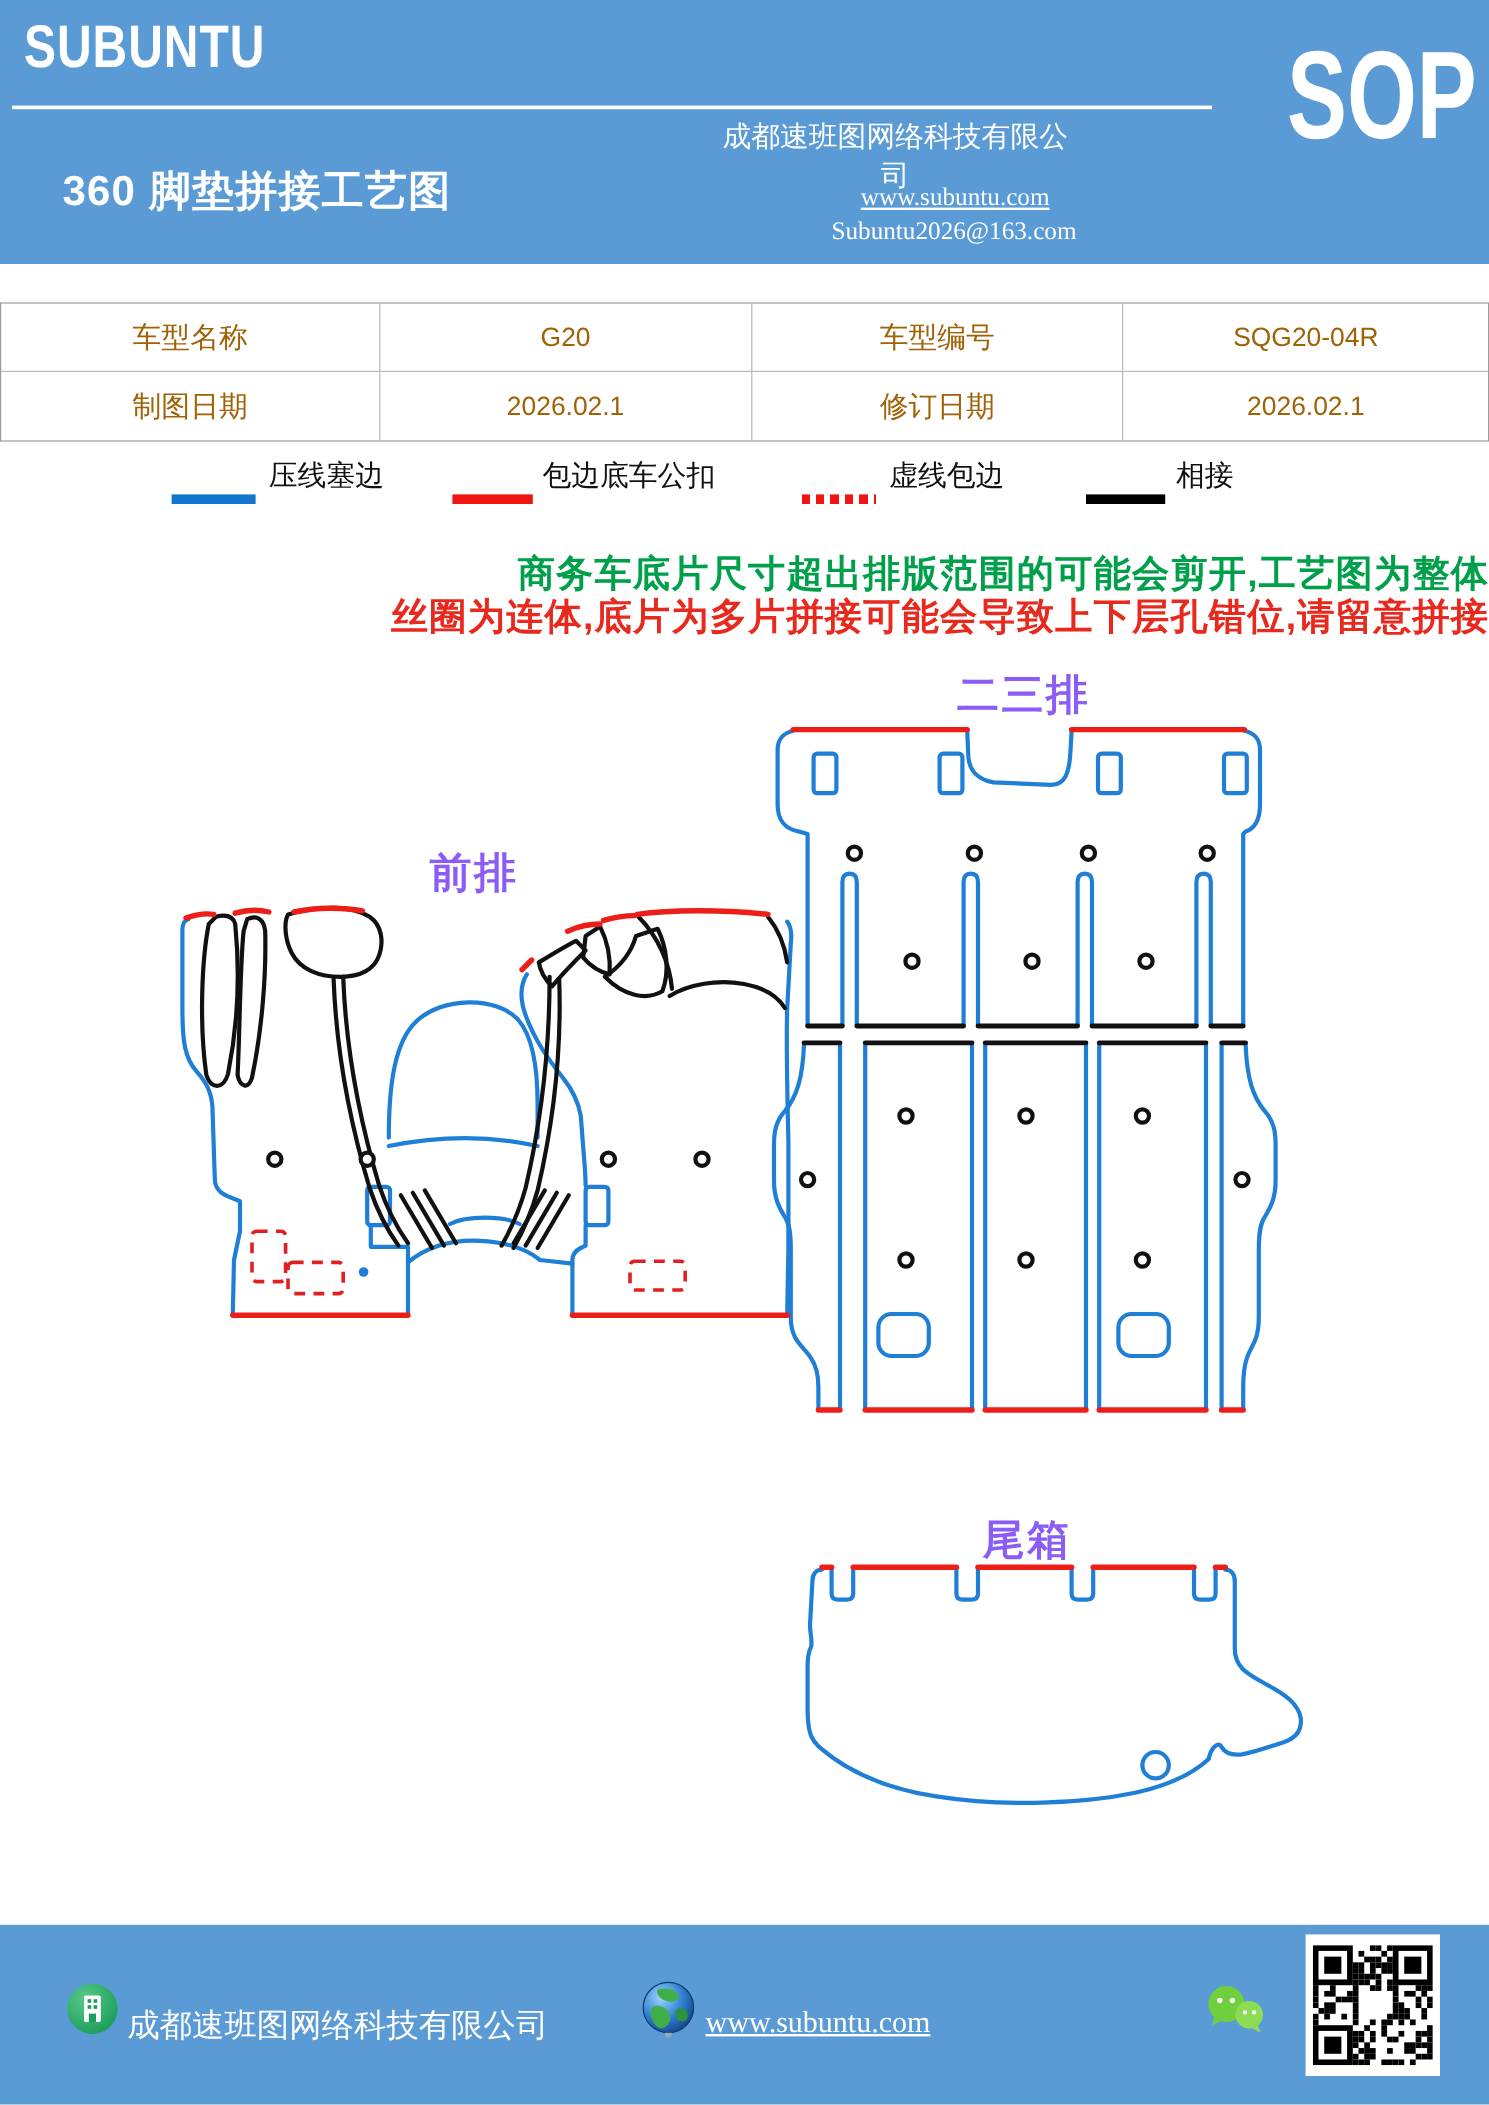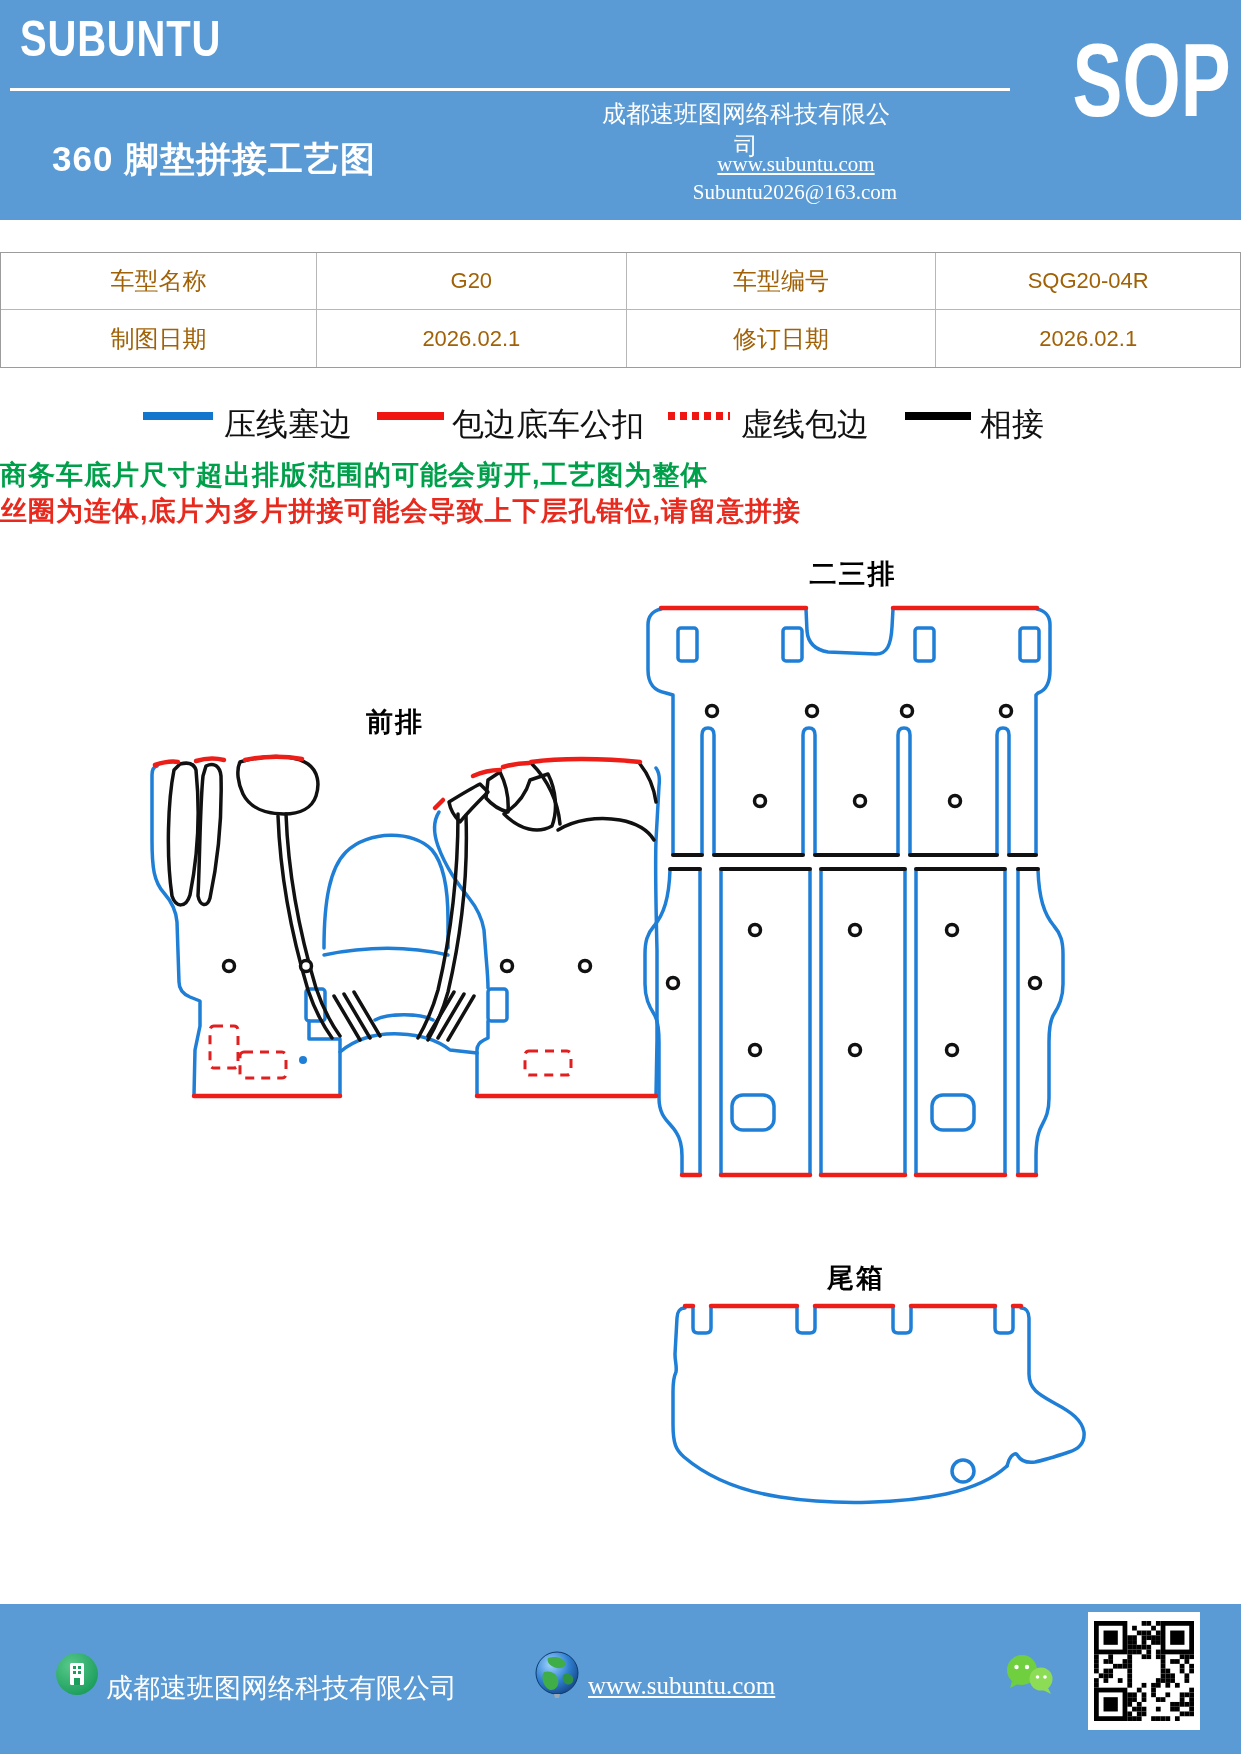--- a/index.html
+++ b/index.html
@@ -22,33 +22,33 @@
   
   .info-table{position:absolute;left:0;top:252px;width:1239px;height:114px;border:1px solid #9c9c9c;
               display:grid;grid-template-columns:25.5% 25% 25% 24.5%;grid-template-rows:50% 50%;}
   .info-cell{border-right:1px solid #b7b7b7;border-bottom:1px solid #b7b7b7;display:flex;align-items:center;
              justify-content:center;font-size:24px;color:#a16207;}
   .info-cell:nth-child(4n){border-right:none;}
   .info-cell:nth-child(n+5){border-bottom:none;}
   .info-cell.value{font-family:"Liberation Sans","DejaVu Sans",sans-serif;font-size:22px;}
   
   .legend-swatch{position:absolute;height:8px;top:412px;}
-  .legend-label{position:absolute;top:403px;font-size:32px;color:#111;}
+  .legend-label{position:absolute;top:380px;font-size:24px;color:#111;}
   .sw-blue{left:143px;width:70px;background:#1277cc;}
   .sw-red{left:377px;width:67px;background:#f01510;}
   .sw-dash{left:668px;width:62px;background:repeating-linear-gradient(90deg,#f01510 0 7px,transparent 7px 12px);}
   .sw-black{left:905px;width:66px;background:#000;}
   .lb-1{left:224px;} .lb-2{left:452px;} .lb-3{left:741px;} .lb-4{left:980px;}
   
-  .notice{position:absolute;left:0;width:1241px;text-align:left;font-size:27px;font-weight:bold;
+  .notice{position:absolute;left:0;width:1241px;text-align:right;font-size:31px;font-weight:bold;
           font-family:"Liberation Sans","DejaVu Sans",sans-serif;letter-spacing:1px;}
   .notice-green{top:457px;color:#00a04b;}
   .notice-red{top:493px;color:#e8291e;}
   
-  .fig-label{position:absolute;width:200px;text-align:center;font-size:27px;font-weight:bold;color:#000000;
+  .fig-label{position:absolute;width:200px;text-align:center;font-size:35px;font-weight:bold;color:#8b5cf6;
              font-family:"Liberation Sans","DejaVu Sans",sans-serif;letter-spacing:2px;}
   .lbl-rows23{left:753px;top:556px;}
   .lbl-front{left:295px;top:704px;}
   .lbl-trunk{left:756px;top:1260px;}
   .fig{position:absolute;}
   .fig-rows23{left:640px;top:598px;}
   .fig-front{left:128px;top:750px;}
   .fig-trunk{left:668px;top:1296px;}
   
   .footer{position:absolute;left:0;top:1604px;width:1241px;height:150px;background:#5b9bd5;}

